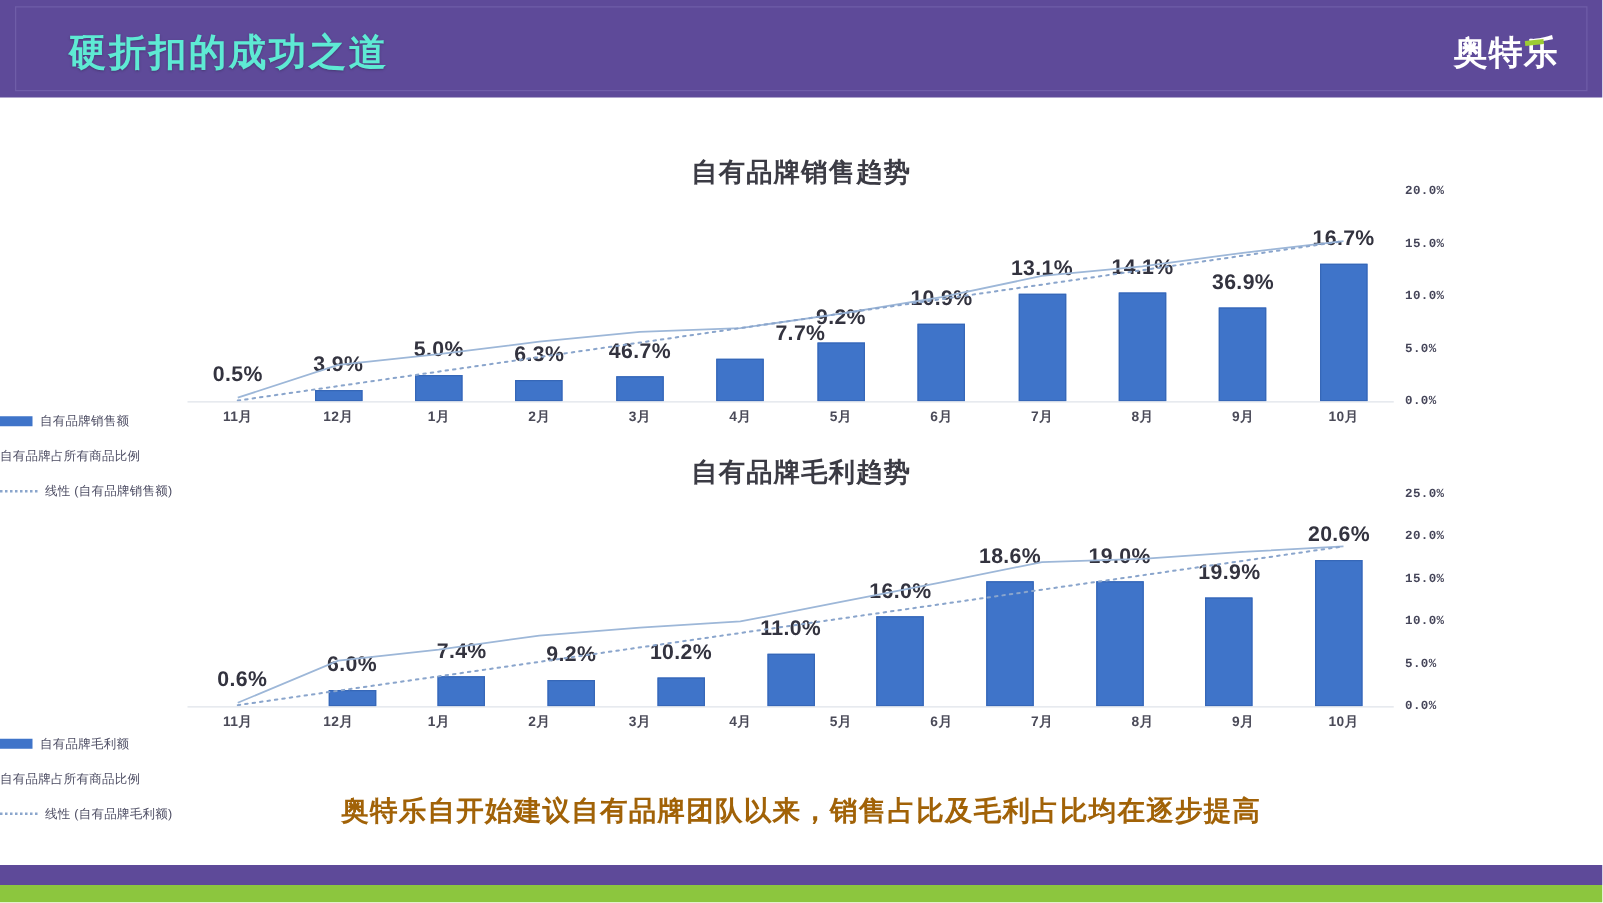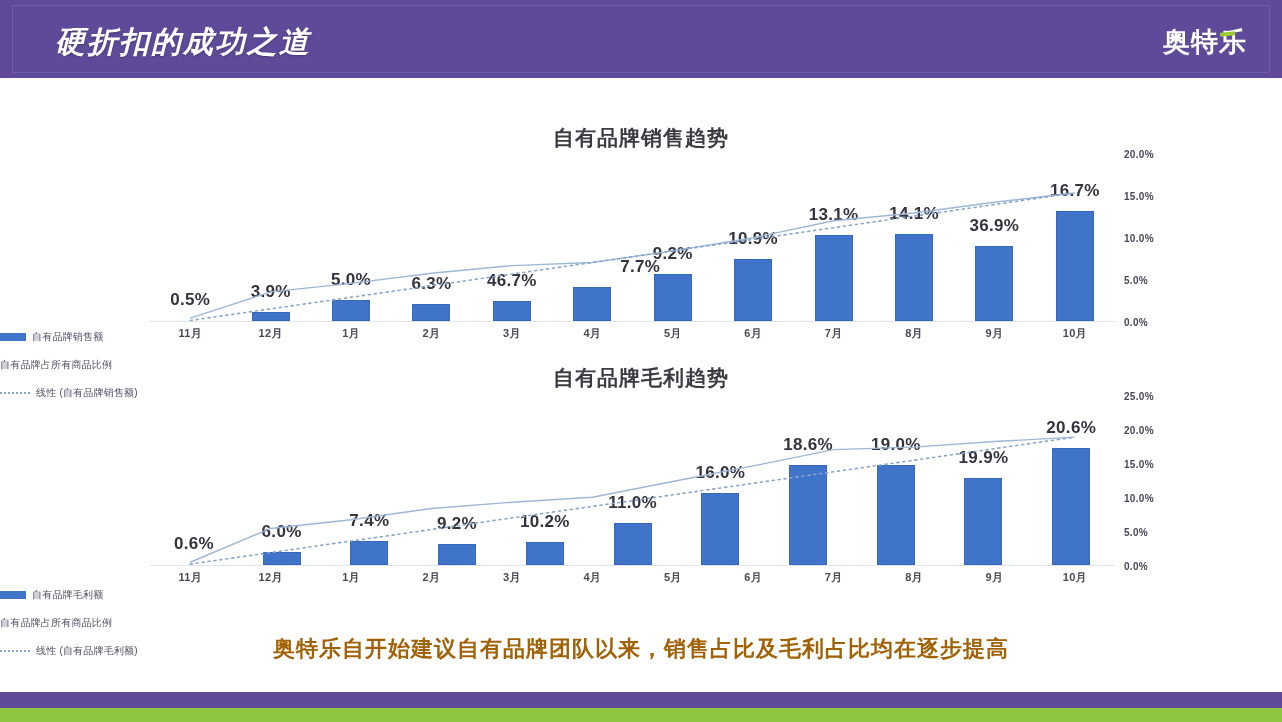--- a/index.html
+++ b/index.html
@@ -39,25 +39,24 @@
     background: #5e4a99;
     border: 1px solid #6f5da8;
     box-sizing: border-box;
   }
   .header-title {
     position: absolute;
     left: 42px;
     top: 16px;
     font-size: 30px;
     font-weight: bold;
-    color: #ffffff;
+    color: #5eead4;
     letter-spacing: 2px;
     text-shadow: 0 1px 2px rgba(0,0,0,0.25);
     white-space: nowrap;
-    font-style: italic;
   }
   .brand-logo {
     position: absolute;
     right: 22px;
     top: 18px;
     font-size: 27px;
     font-weight: bold;
     color: #ffffff;
     letter-spacing: 1px;
     white-space: nowrap;
@@ -163,20 +162,21 @@
     font-size: 11px;
     color: #4a4a58;
     font-weight: bold;
     letter-spacing: 0.3px;
   }
 
   .y-axis-right {
     position: absolute;
     width: 58px;
     text-align: center;
+    font-family: Liberation Mono, monospace;
   }
   #yaxis-1 { left: 1124px; top: 34px; height: 168px; }
   #yaxis-2 { left: 1124px; top: 36px; height: 170px; }
   .y-axis-right .y-tick {
     position: absolute;
     left: 0;
     font-size: 10px;
     color: #46465a;
     font-weight: bold;
     letter-spacing: 0.3px;

